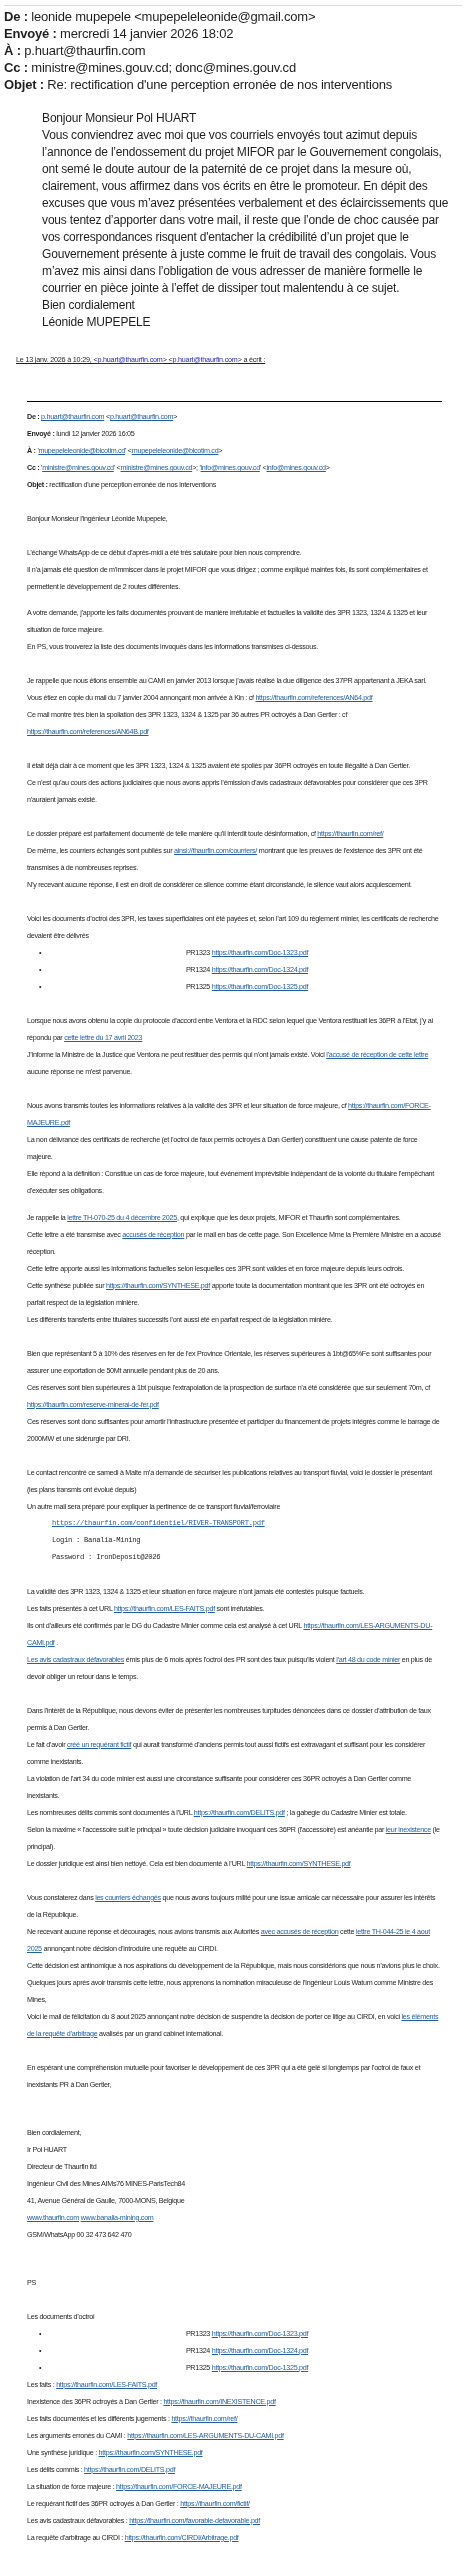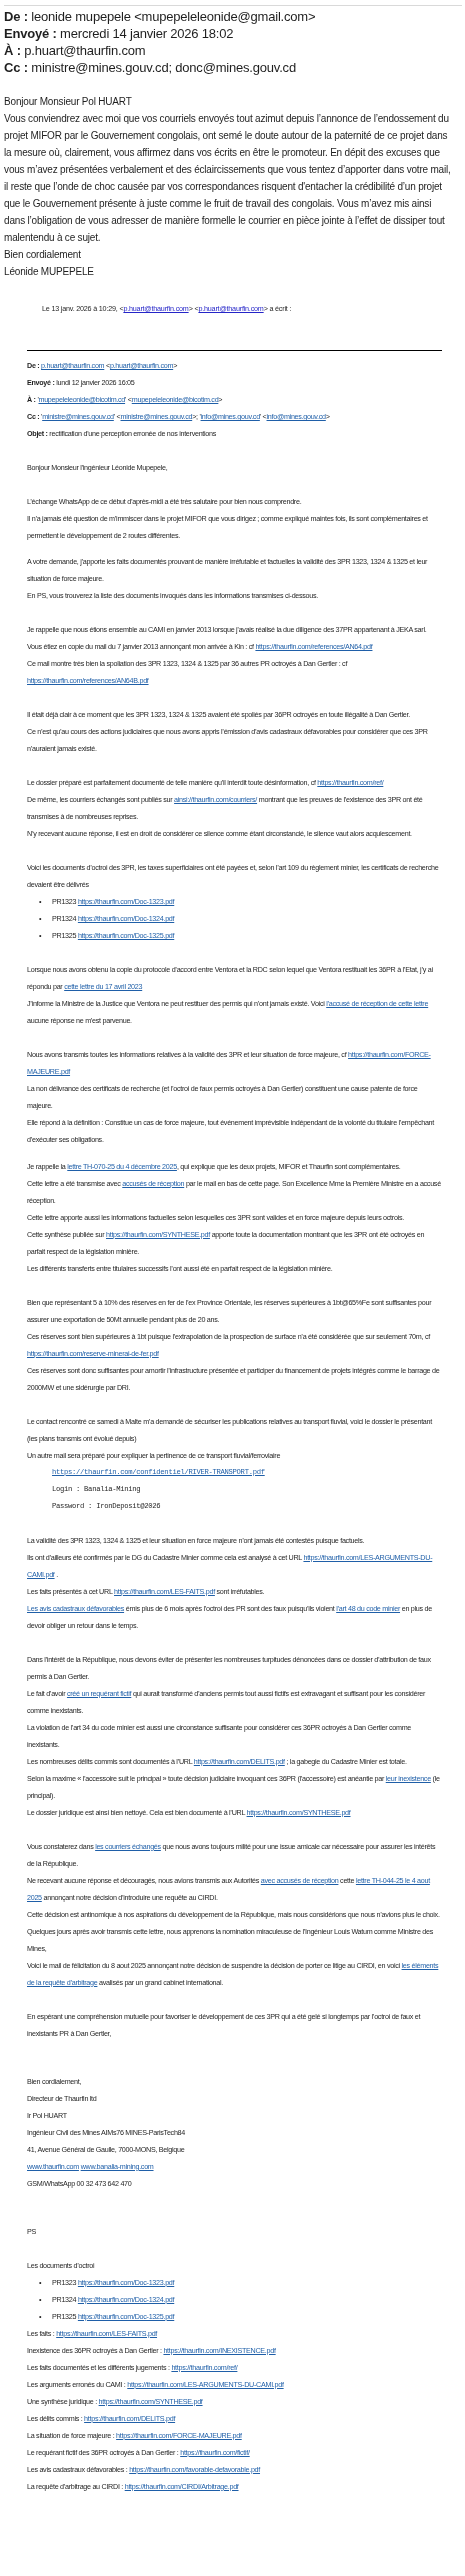--- a/index.html
+++ b/index.html
@@ -8,48 +8,49 @@
     font-family: "Liberation Sans Narrow", "Liberation Sans", "DejaVu Sans", sans-serif;
     color: #1f1f1f;
     font-size: 7.2px;
     line-height: 17px;
   }
   .page { position: relative; width: 466px; padding-top: 5.2px; padding-bottom: 31px; }
   .topline { height: 0.5px; background: #d9d9d9; margin: 0 4.1px 0 4.1px; }
   .hdr { padding-left: 4.1px; margin-top: 2.1px; }
   .hdr .row { line-height: 17px; font-size: 13px; letter-spacing: -0.2px; }
   .hdr b, .quoted-hdr b { font-weight: bold; }
-  .sec { padding-left: 4.1px; padding-right: 13px; letter-spacing: -0.2px; font-size: 10px; }
+  .sec { padding-left: 4.1px; padding-right: 13px; letter-spacing: -0.2px; font-size: 12px; margin-left: 38px; }
   .sec p { margin: 0; }
   .gap-s { height: 9.3px; }
   .gap-m { height: 17px; }
   .gap-l { height: 31px; }
-  .wrote { padding-left: 42px; margin-top: 20.6px; letter-spacing: -0.2px; }
+  .wrote { padding-left: 16px; margin-top: 20.6px; letter-spacing: -0.2px; text-decoration: underline; }
   .hr-quote { height: 0.5px; background: #000; margin: 33px 24px 6.2px 27px; }
   .quoted { padding-left: 27px; padding-right: 24px; letter-spacing: -0.3px; font-size: 7.2px; }
   .quoted p { margin: 0; }
   .quoted-hdr .row { line-height: 17px; }
   a.lnk { color: #1f5fa8; text-decoration: underline; text-decoration-color: #1f5fa8; }
   a.lnk.blue { color: #2525c8; text-decoration-color: #2525c8; }
-  ul.bul { margin: 0; padding-left: 25px; list-style: none; }
+  ul.bul { margin: 0; padding-left: 25px; list-style: none; text-align: center; }
   ul.bul li { position: relative; line-height: 17px; }
   ul.bul li::before { content: "\2022"; position: absolute; left: -13px; font-size: 7.2px; }
   .indent-block { padding-left: 25px; font-family: Liberation Mono, monospace; }
 </style>
 </head>
 <body>
 
 <div class="page">
   <div class="topline"></div>
 
   <div class="hdr">
     <div class="row"><b>De :</b> <span>leonide mupepele &lt;mupepeleleonide@gmail.com&gt;</span></div>
     <div class="row"><b>Envoyé :</b> <span>mercredi 14 janvier 2026 18:02</span></div>
     <div class="row"><b>À :</b> <span>p.huart@thaurfin.com</span></div>
     <div class="row"><b>Cc :</b> <span>ministre@mines.gouv.cd; donc@mines.gouv.cd</span></div>
+    <div class="row"><b>Objet :</b> <span>Re: rectification d'une perception erronée de nos interventions</span></div>
   </div>
   <div class="gap-m"></div>
   <div class="sec">
     <p>Bonjour Monsieur Pol HUART</p>
     <p>Vous conviendrez avec moi que vos courriels envoyés tout azimut depuis l’annonce de l’endossement du projet MIFOR par le Gouvernement congolais, ont semé le doute autour de la paternité de ce projet  dans la mesure où, clairement, vous affirmez dans vos écrits en être le promoteur. En dépit des excuses que vous m’avez présentées verbalement et des éclaircissements que vous tentez d’apporter dans votre mail, il reste que l’onde de choc causée par vos correspondances risquent d'entacher la crédibilité d’un projet que le Gouvernement présente à juste comme le fruit de travail des congolais. Vous m’avez mis ainsi dans l’obligation de vous adresser de manière formelle le courrier en pièce jointe à l’effet de dissiper tout malentendu à ce sujet.</p>
     <p>Bien cordialement</p>
     <p>Léonide MUPEPELE</p>
   </div>
 
   <div class="wrote" id="quote-intro"><span>Le 13 janv. 2026 à 10:29, &lt;</span><a class="lnk blue" href="#">p.huart@thaurfin.com</a><span>&gt; &lt;</span><a class="lnk blue" href="#">p.huart@thaurfin.com</a><span>&gt; a écrit :</span></div>
@@ -67,21 +68,21 @@
     <div id="body-jan12">
         <p><span>Bonjour Monsieur l’ingénieur Léonide Mupepele,</span></p>
         <div class="gap-m"></div>
         <p><span>L’échange WhatsApp de ce début d’après-midi a été très salutaire pour bien nous comprendre.</span></p>
         <p><span>Il n’a jamais été question de m’immiscer dans le projet MIFOR que vous dirigez ;  comme expliqué maintes fois, ils sont complémentaires et permettent le développement de 2 routes différentes.</span></p>
         <div class="gap-s"></div>
         <p><span>A votre demande, j’apporte les faits documentés prouvant de manière irréfutable et factuelles la validité des 3PR 1323, 1324 &amp; 1325 et leur situation de force majeure.</span></p>
         <p><span>En PS, vous trouverez la liste des documents invoqués dans les informations transmises ci-dessous.</span></p>
         <div class="gap-m"></div>
         <p><span>Je rappelle que nous étions ensemble au CAMI en janvier 2013 lorsque j’avais réalisé la due diligence des 37PR appartenant à JEKA sarl.</span></p>
-        <p><span>Vous étiez en copie du mail du 7 janvier 2013 annonçant mon arrivée à Kin : cf </span><a class="lnk" href="#">https://thaurfin.com/references/AN64.pdf</a></p>
+        <p><span>Vous étiez en copie du mail du 7 janvier 2004 annonçant mon arrivée à Kin : cf </span><a class="lnk" href="#">https://thaurfin.com/references/AN64.pdf</a></p>
         <p><span>Ce mail montre très bien la spoliation des 3PR 1323, 1324 &amp; 1325 par 36 autres PR octroyés à Dan Gertler : cf </span><a class="lnk" href="#">https://thaurfin.com/references/AN64B.pdf</a></p>
         <div class="gap-m"></div>
         <p><span>Il était déjà clair à ce moment que les 3PR 1323, 1324 &amp; 1325 avaient été spoliés par 36PR octroyés en toute illégalité à Dan Gertler.</span></p>
         <p><span>Ce n’est qu’au cours des actions judiciaires que nous avons appris l’émission d’avis cadastraux défavorables pour considérer que ces 3PR n’auraient jamais existé.</span></p>
         <div class="gap-m"></div>
         <p><span>Le dossier préparé est parfaitement documenté de telle manière qu’il interdit toute désinformation, cf </span><a class="lnk" href="#">https://thaurfin.com/ref/</a></p>
         <p><span>De même, les courriers échangés sont publiés sur </span><a class="lnk" href="#">ainsi://thaurfin.com/courriers/</a><span> montrant que les preuves de l’existence des 3PR ont été transmises à de nombreuses reprises.</span></p>
         <p><span>N’y recevant aucune réponse, il est en droit de considérer ce silence comme étant circonstancié, le silence vaut alors acquiescement.</span></p>
         <div class="gap-m"></div>
         <p><span>Voici les documents d’octroi des 3PR, les taxes superficiaires ont été payées et, selon l’art 109 du règlement minier, les certificats de recherche devaient être délivrés</span></p>
@@ -110,42 +111,42 @@
         <div class="gap-m"></div>
         <p><span>Le contact rencontré ce samedi à Malte m’a demandé de sécuriser les publications relatives au transport fluvial, voici le dossier le présentant (les plans transmis ont évolué depuis)</span></p>
         <p><span>Un autre mail sera préparé pour expliquer la pertinence de ce transport fluvial/ferroviaire</span></p>
         <div class="indent-block">
           <p><a class="lnk" href="#">https://thaurfin.com/confidentiel/RIVER-TRANSPORT.pdf</a></p>
           <p><span>Login : Banalia-Mining</span></p>
           <p><span>Password : IronDeposit@2026</span></p>
         </div>
         <div class="gap-m"></div>
         <p><span>La validité des 3PR 1323, 1324 &amp; 1325 et leur situation en force majeure n’ont jamais été contestés puisque factuels.</span></p>
+        <p><span>Les faits présentés à cet URL </span><a class="lnk" href="#">https://thaurfin.com/LES-FAITS.pdf</a><span> sont irréfutables.</span></p>
         <p><span>Ils ont d’ailleurs été confirmés par le DG du Cadastre Minier comme cela est analysé à cet URL </span><a class="lnk" href="#">https://thaurfin.com/LES-ARGUMENTS-DU-CAMI.pdf</a><span> .</span></p>
-        <p><span>Les faits présentés à cet URL </span><a class="lnk" href="#">https://thaurfin.com/LES-FAITS.pdf</a><span> sont irréfutables.</span></p>
         <p><a class="lnk" href="#">Les avis cadastraux défavorables</a><span> émis plus de 6 mois après l’octroi des PR sont des faux puisqu’ils violent </span><a class="lnk" href="#">l’art 48 du code minier</a><span> en plus de devoir obliger un retour dans le temps.</span></p>
         <div class="gap-m"></div>
         <p><span>Dans l’intérêt de la République, nous devons éviter de présenter les nombreuses turpitudes dénoncées dans ce dossier d’attribution de faux permis à Dan Gertler.</span></p>
         <p><span>Le fait d’avoir </span><a class="lnk" href="#">créé un requérant fictif</a><span> qui aurait transformé d’anciens permis tout aussi fictifs est extravagant et suffisant pour les considérer comme inexistants.</span></p>
         <p><span>La violation de l’art 34 du code minier est aussi une circonstance suffisante pour considérer ces 36PR octroyés à Dan Gertler comme inexistants.</span></p>
         <p><span>Les nombreuses délits commis sont documentés à l’URL </span><a class="lnk" href="#">https://thaurfin.com/DELITS.pdf</a><span> ; la gabegie du Cadastre Minier est totale.</span></p>
         <p><span>Selon la maxime « l’accessoire suit le principal » toute décision judiciaire invoquant ces 36PR (l’accessoire) est anéantie par </span><a class="lnk" href="#">leur inexistence</a><span> (le principal).</span></p>
         <p><span>Le dossier juridique est ainsi bien nettoyé. Cela est bien documenté à l’URL </span><a class="lnk" href="#">https://thaurfin.com/SYNTHESE.pdf</a></p>
         <div class="gap-m"></div>
         <p><span>Vous constaterez dans </span><a class="lnk" href="#">les courriers échangés</a><span> que nous avons toujours milité pour une issue amicale car nécessaire pour assurer les intérêts de la République.</span></p>
         <p><span>Ne recevant aucune réponse et découragés, nous avions transmis aux Autorités </span><a class="lnk" href="#">avec accusés de réception</a><span> cette </span><a class="lnk" href="#">lettre TH-044-25 le 4 aout 2025</a><span> annonçant notre décision d’introduire une requête au CIRDI.</span></p>
         <p><span>Cette décision est antinomique à nos aspirations du développement de la République, mais nous considérions que nous n’avions plus le choix.</span></p>
         <p><span>Quelques jours après avoir transmis cette lettre, nous apprenons la nomination miraculeuse de l’Ingénieur Louis Watum comme Ministre des Mines,</span></p>
         <p><span>Voici le mail de félicitation du 8 aout 2025 annonçant notre décision de suspendre la décision de porter ce litige au CIRDI, en voici </span><a class="lnk" href="#">les éléments de la requête d’arbitrage</a><span> avalisés par un grand cabinet international.</span></p>
         <div class="gap-m"></div>
         <p><span>En espérant une compréhension mutuelle pour favoriser le développement de ces 3PR qui a été gelé si longtemps par l’octroi de faux et inexistants PR à Dan Gertler,</span></p>
         <div class="gap-l"></div>
         <p><span>Bien cordialement,</span></p>
+        <p><span>Ir Pol HUART</span></p>
         <p><span>Directeur de Thaurfin ltd</span></p>
-        <p><span>Ir Pol HUART</span></p>
         <p><span>Ingénieur Civil des Mines AIMs76 MINES-ParisTech84</span></p>
         <p><span>41, Avenue Général de Gaulle, 7000-MONS, Belgique</span></p>
         <p><a class="lnk" href="#">www.thaurfin.com</a><span>  </span><a class="lnk" href="#">www.banalia-mining.com</a></p>
         <p><span>GSM/WhatsApp 00 32 473 642 470</span></p>
         <div class="gap-l"></div>
         <p><span>PS</span></p>
         <div class="gap-m"></div>
         <p><span>Les documents d’octroi</span></p>
         <ul class="bul">
           <li><span>PR1323 </span><a class="lnk" href="#">https://thaurfin.com/Doc-1323.pdf</a></li>

